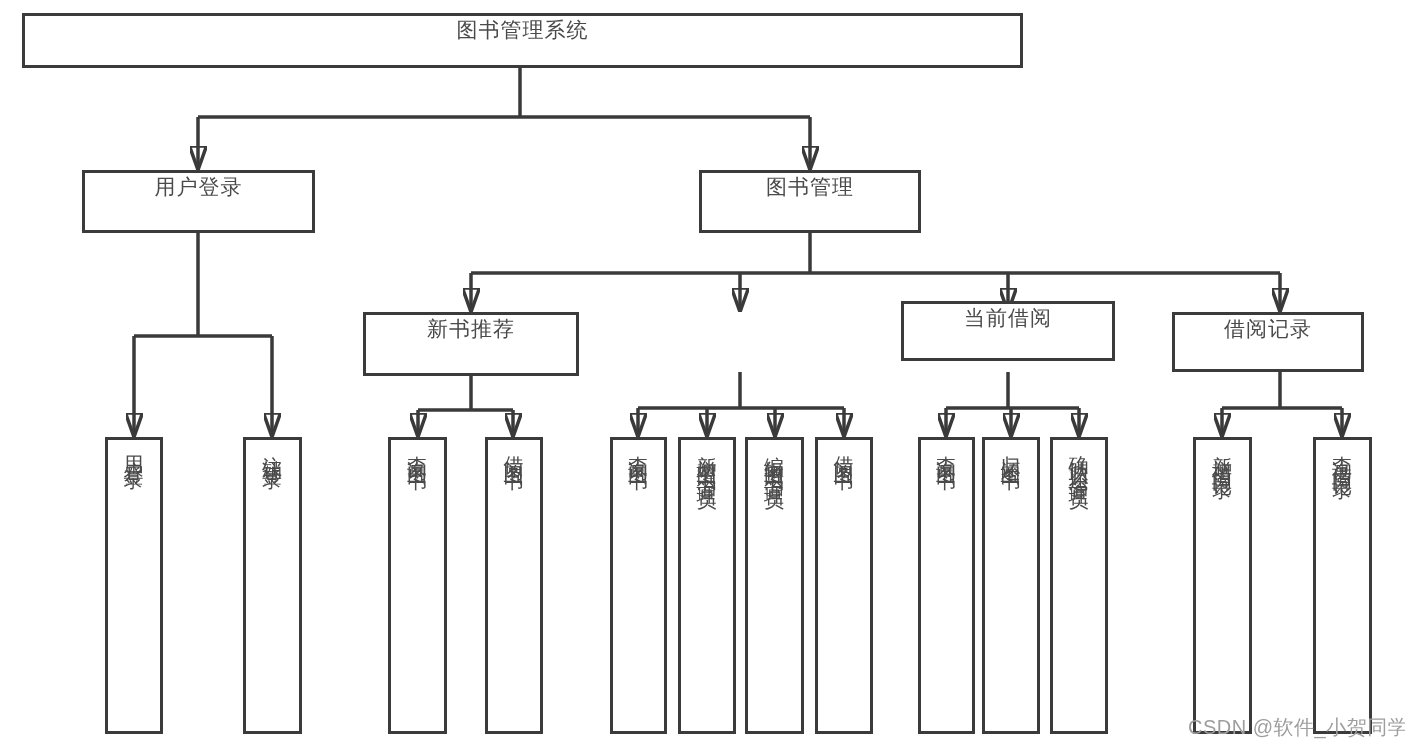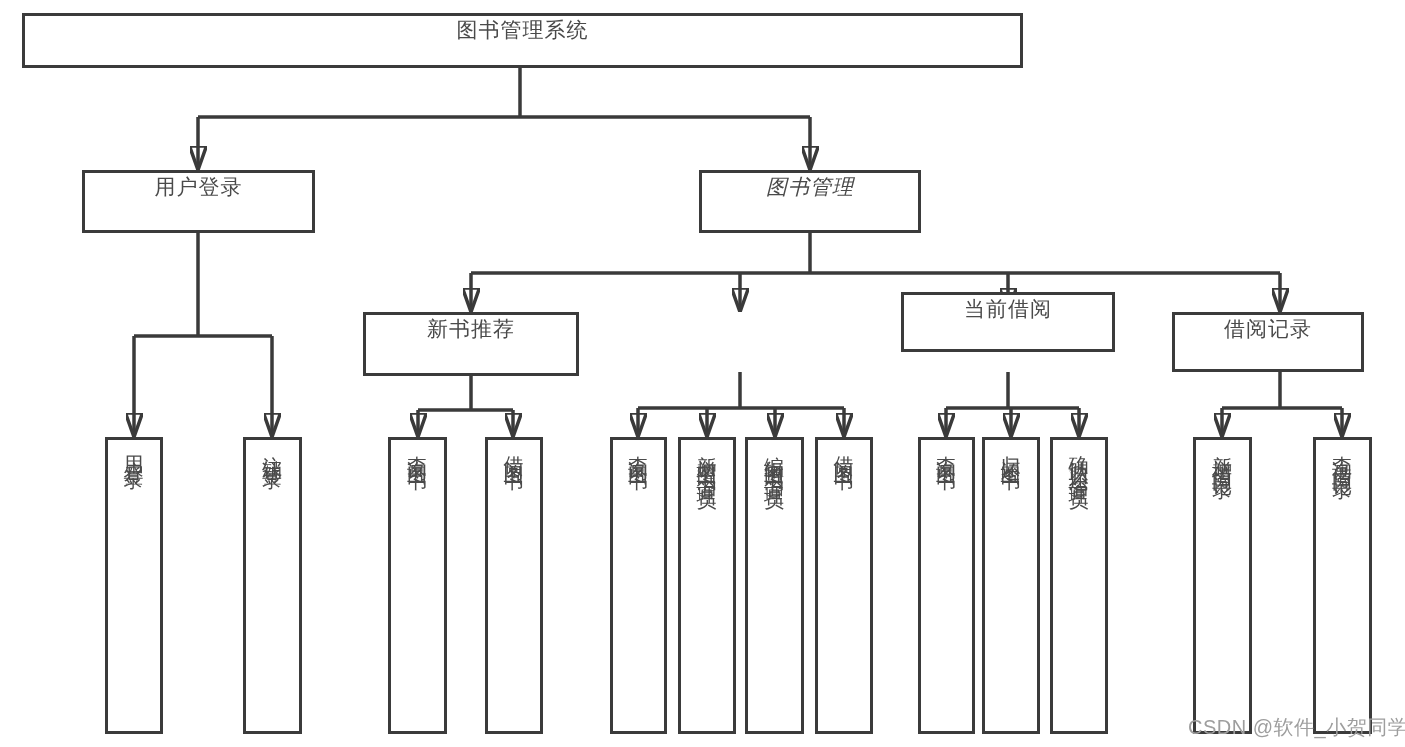--- a/index.html
+++ b/index.html
@@ -132,28 +132,28 @@
     </g>
   </svg>
 
   <div class="box" style="left:22px; top:13px; width:1001px; height:55px;">
     <span class="lbl">图书管理系统</span>
   </div>
 
   <div class="box" style="left:82px; top:170px; width:233px; height:63px;">
     <span class="lbl">用户登录</span>
   </div>
-  <div class="box" style="left:699px; top:170px; width:222px; height:63px;font-style:italic;">
+  <div class="box" style="left:699px; top:170px; width:222px; height:63px;">
     <span class="lbl">图书管理</span>
   </div>
 
   <div class="box" style="left:363px; top:312px; width:216px; height:64px;">
     <span class="lbl">新书推荐</span>
   </div>
-  <div class="box" style="left:901px; top:292px; width:214px; height:60px;">
+  <div class="box" style="left:901px; top:301px; width:214px; height:60px;">
     <span class="lbl">当前借阅</span>
   </div>
   <div class="box" style="left:1172px; top:312px; width:192px; height:60px;">
     <span class="lbl">借阅记录</span>
   </div>
 
   <div class="box leaf" style="left:105px; width:58px;">
     <span class="lbl">用户登录</span>
   </div>
   <div class="box leaf" style="left:243px; width:59px;">

